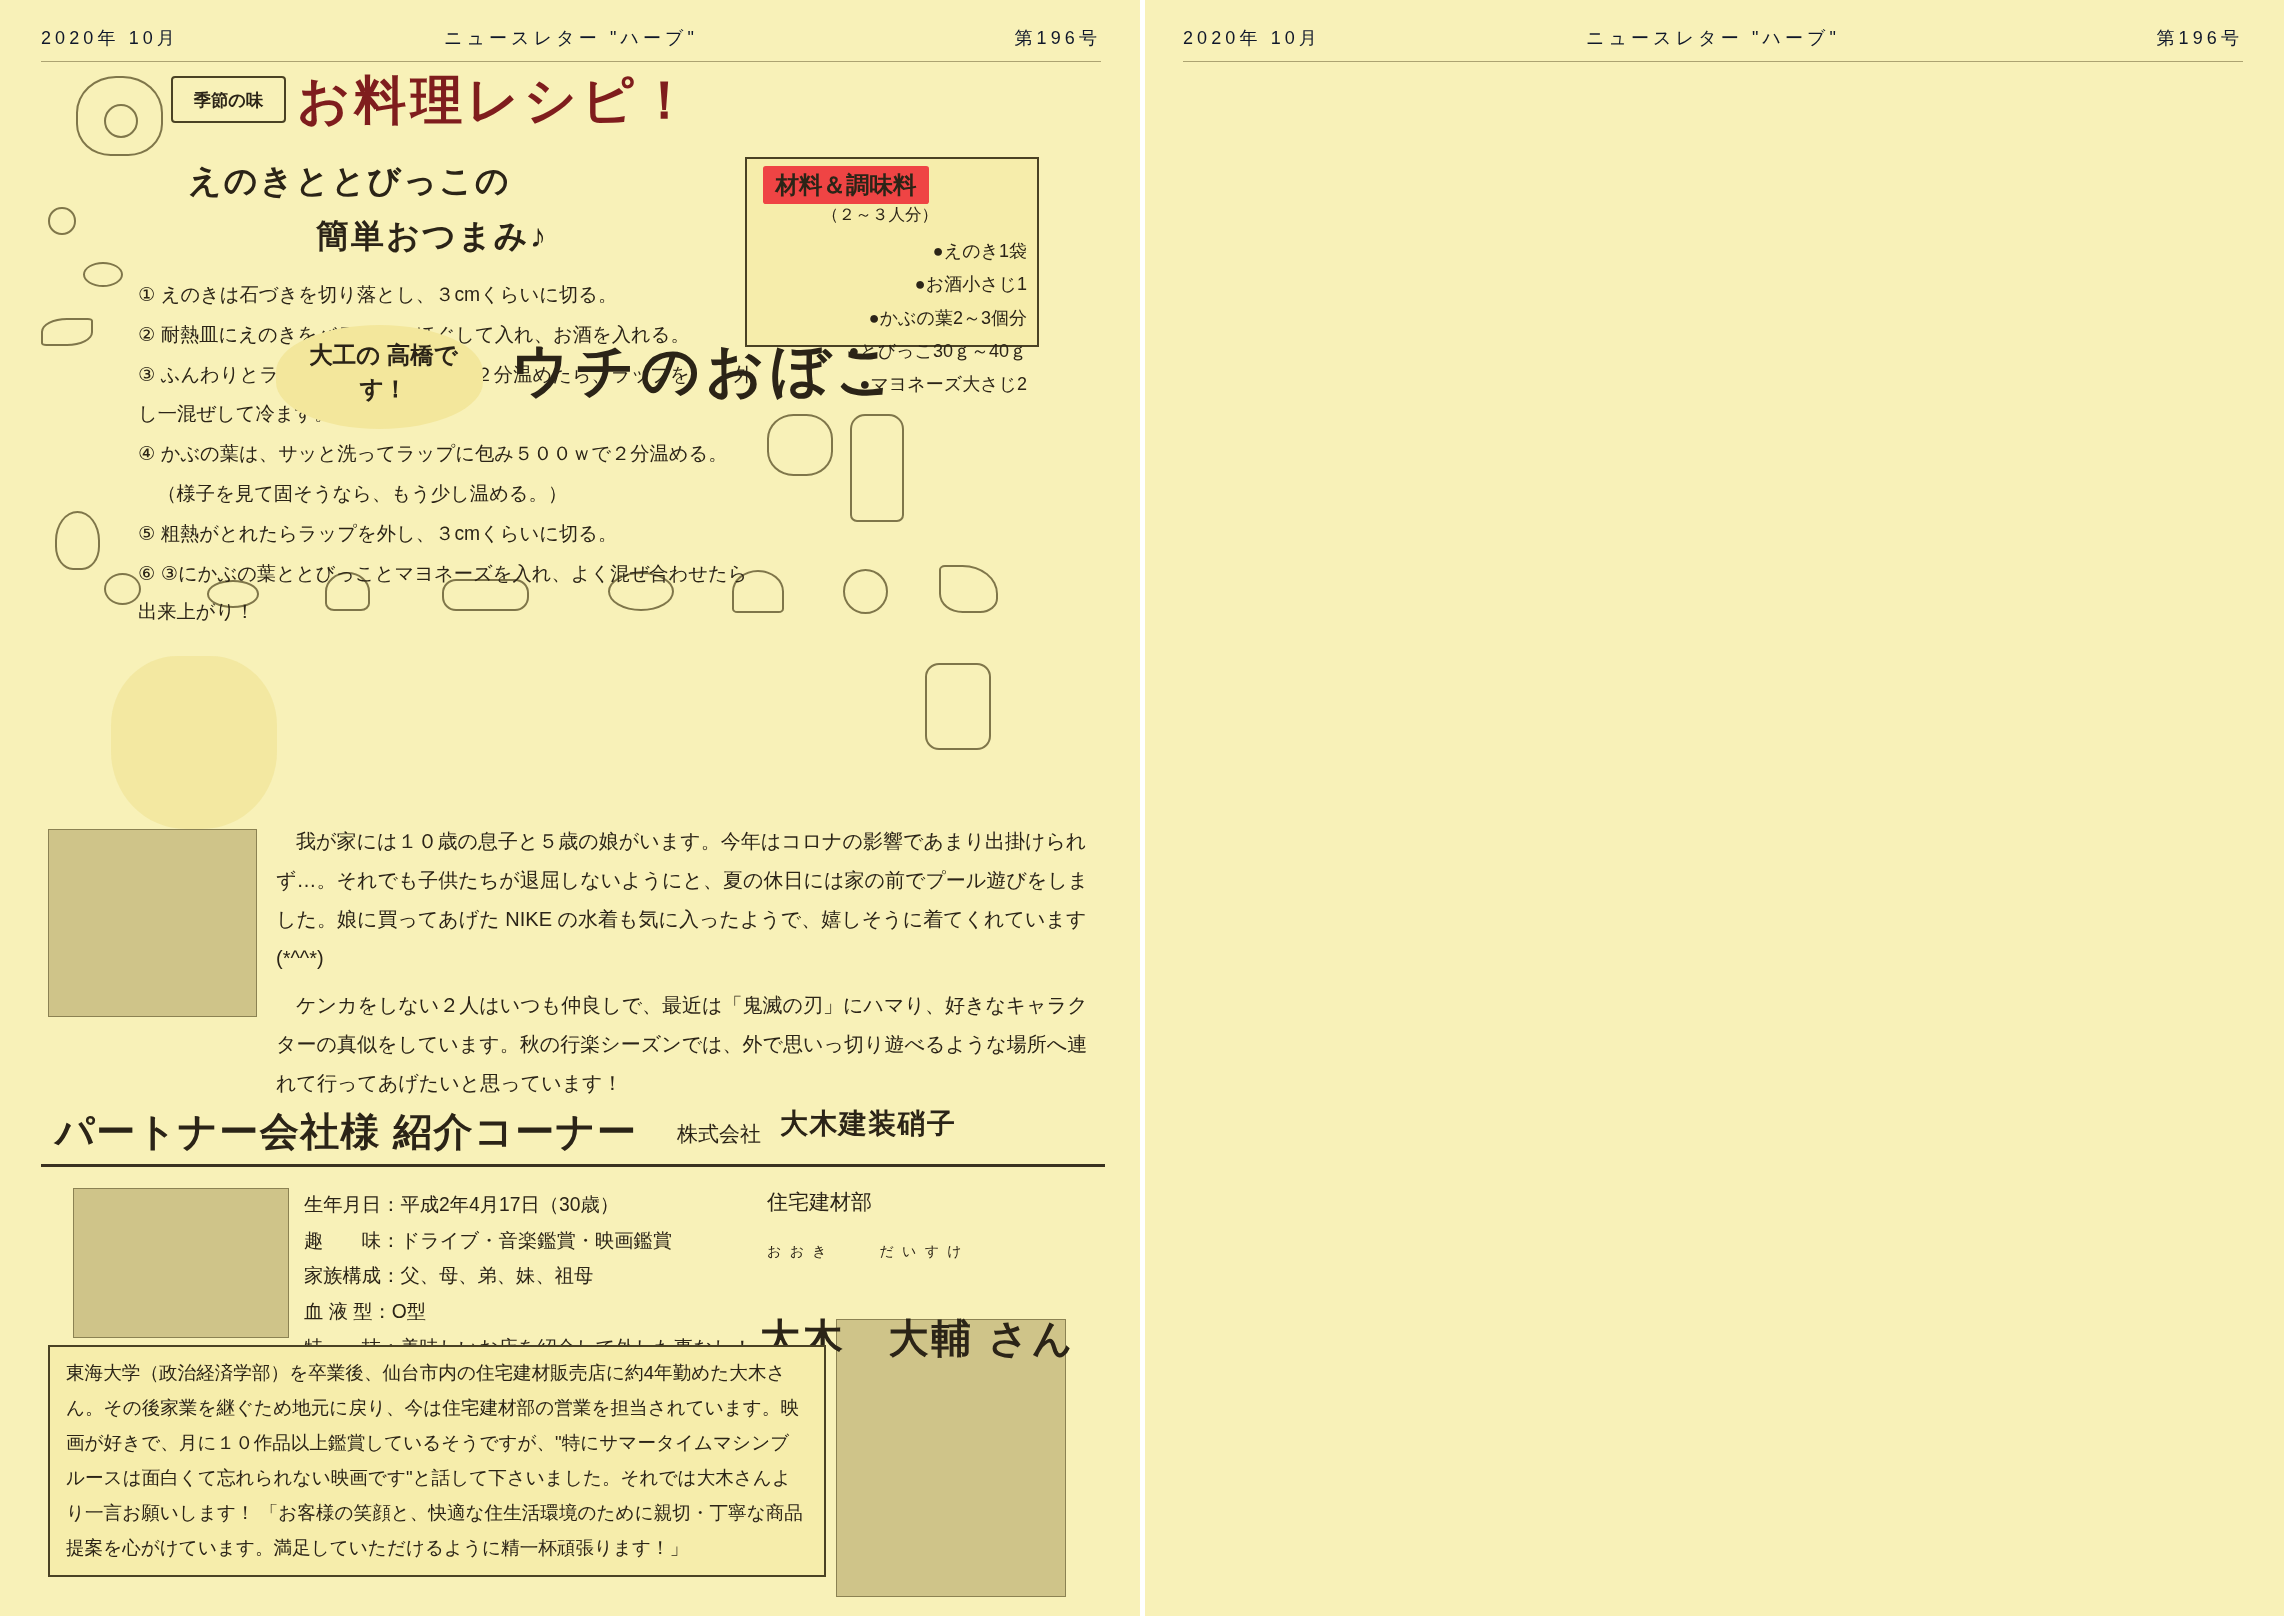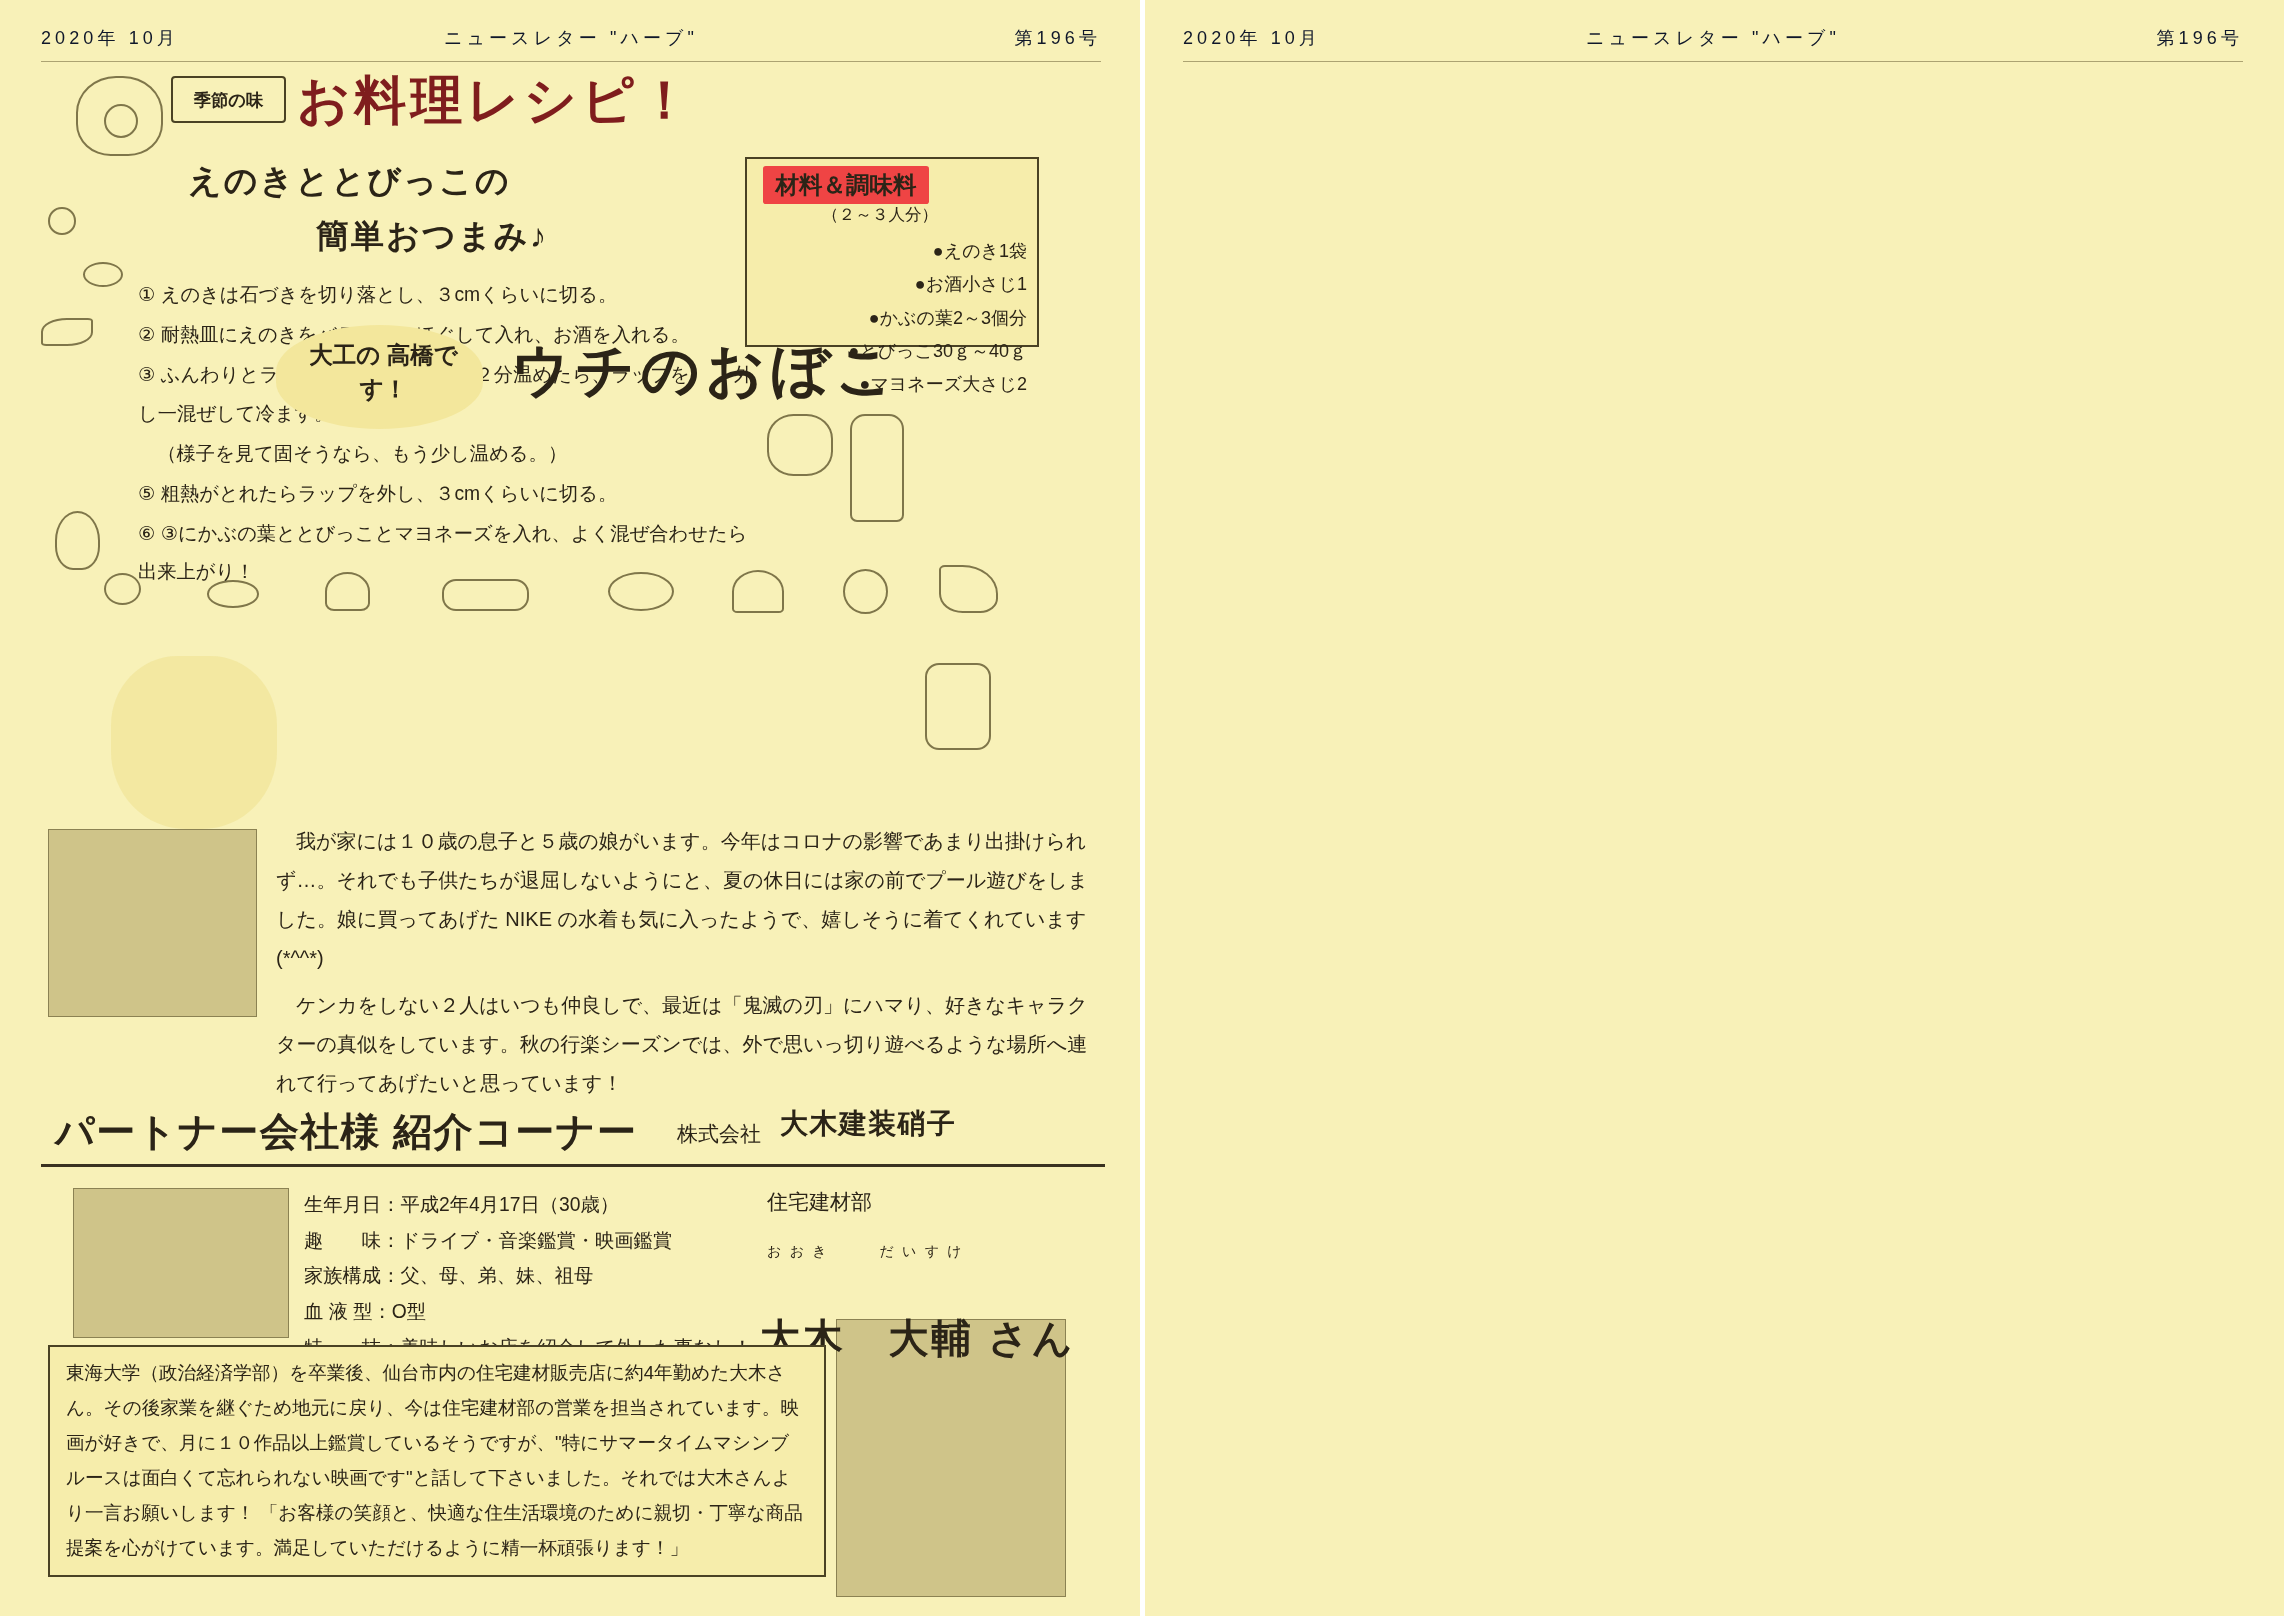--- a/index.html
+++ b/index.html
@@ -87,20 +87,21 @@
     <div class="season-badge">季節の味</div>
     <div class="recipe-title">お料理レシピ！</div>
     <div class="recipe-sub1">えのきととびっこの</div>
     <div class="recipe-sub2">簡単おつまみ♪</div>
 
     <div class="steps">
       <div>① えのきは石づきを切り落とし、３cmくらいに切る。</div>
       <div>② 耐熱皿にえのきをバラバラにほぐして入れ、お酒を入れる。</div>
       <div>③ ふんわりとラップをして６００ｗで２分温めたら、ラップを
 　　外し一混ぜして冷ます。</div>
+      <div>④ かぶの葉は、サッと洗ってラップに包み５００ｗで２分温める。</div>
       <div>　（様子を見て固そうなら、もう少し温める。）</div>
       <div>⑤ 粗熱がとれたらラップを外し、３cmくらいに切る。</div>
       <div>⑥ ③にかぶの葉ととびっことマヨネーズを入れ、よく混ぜ合わせたら出来上がり！</div>
     </div>
 
     <div class="ing-box"></div>
     <div class="ing-title">材料＆調味料</div>
     <div class="ing-serv">（２～３人分）</div>
     <div class="ing-list">
       <div class="ing-row">

